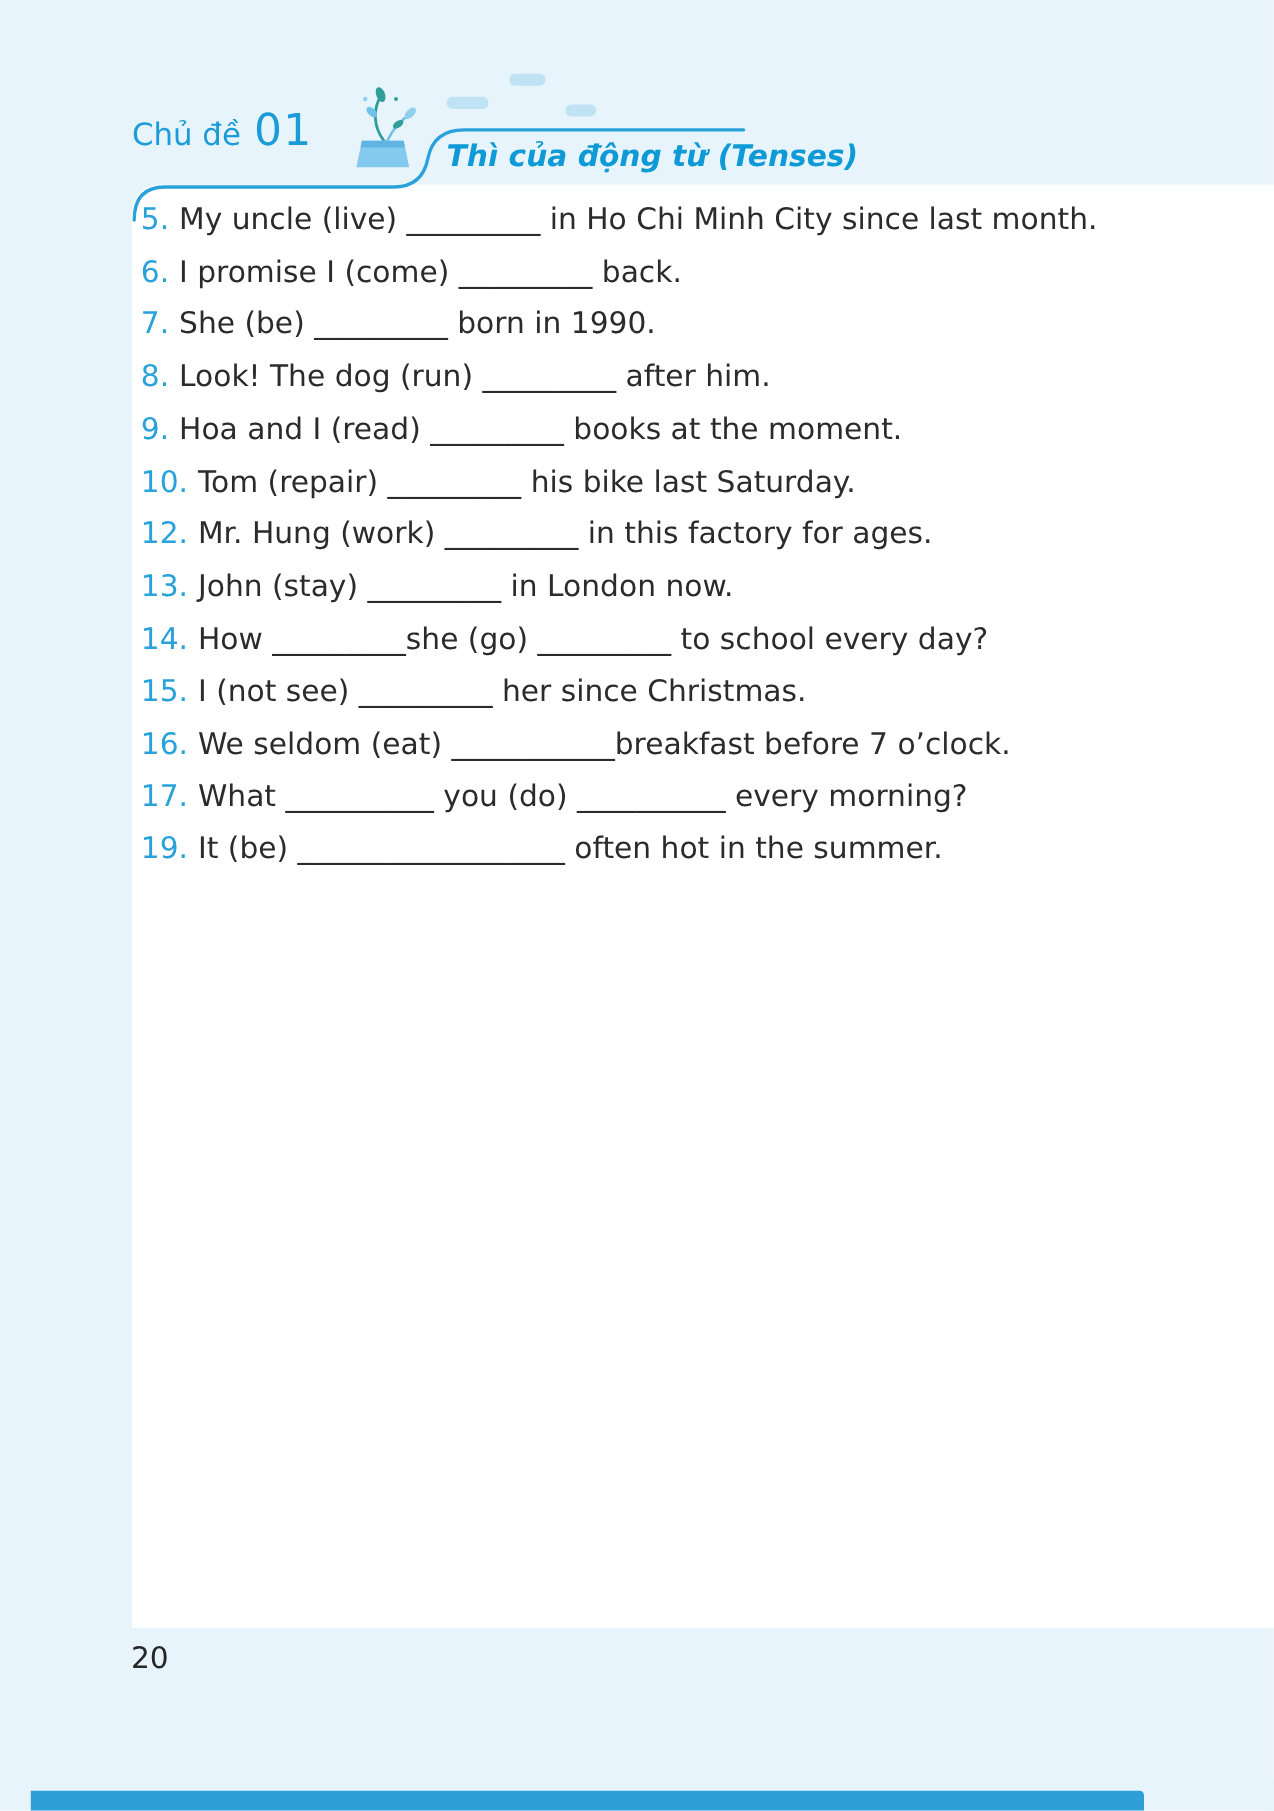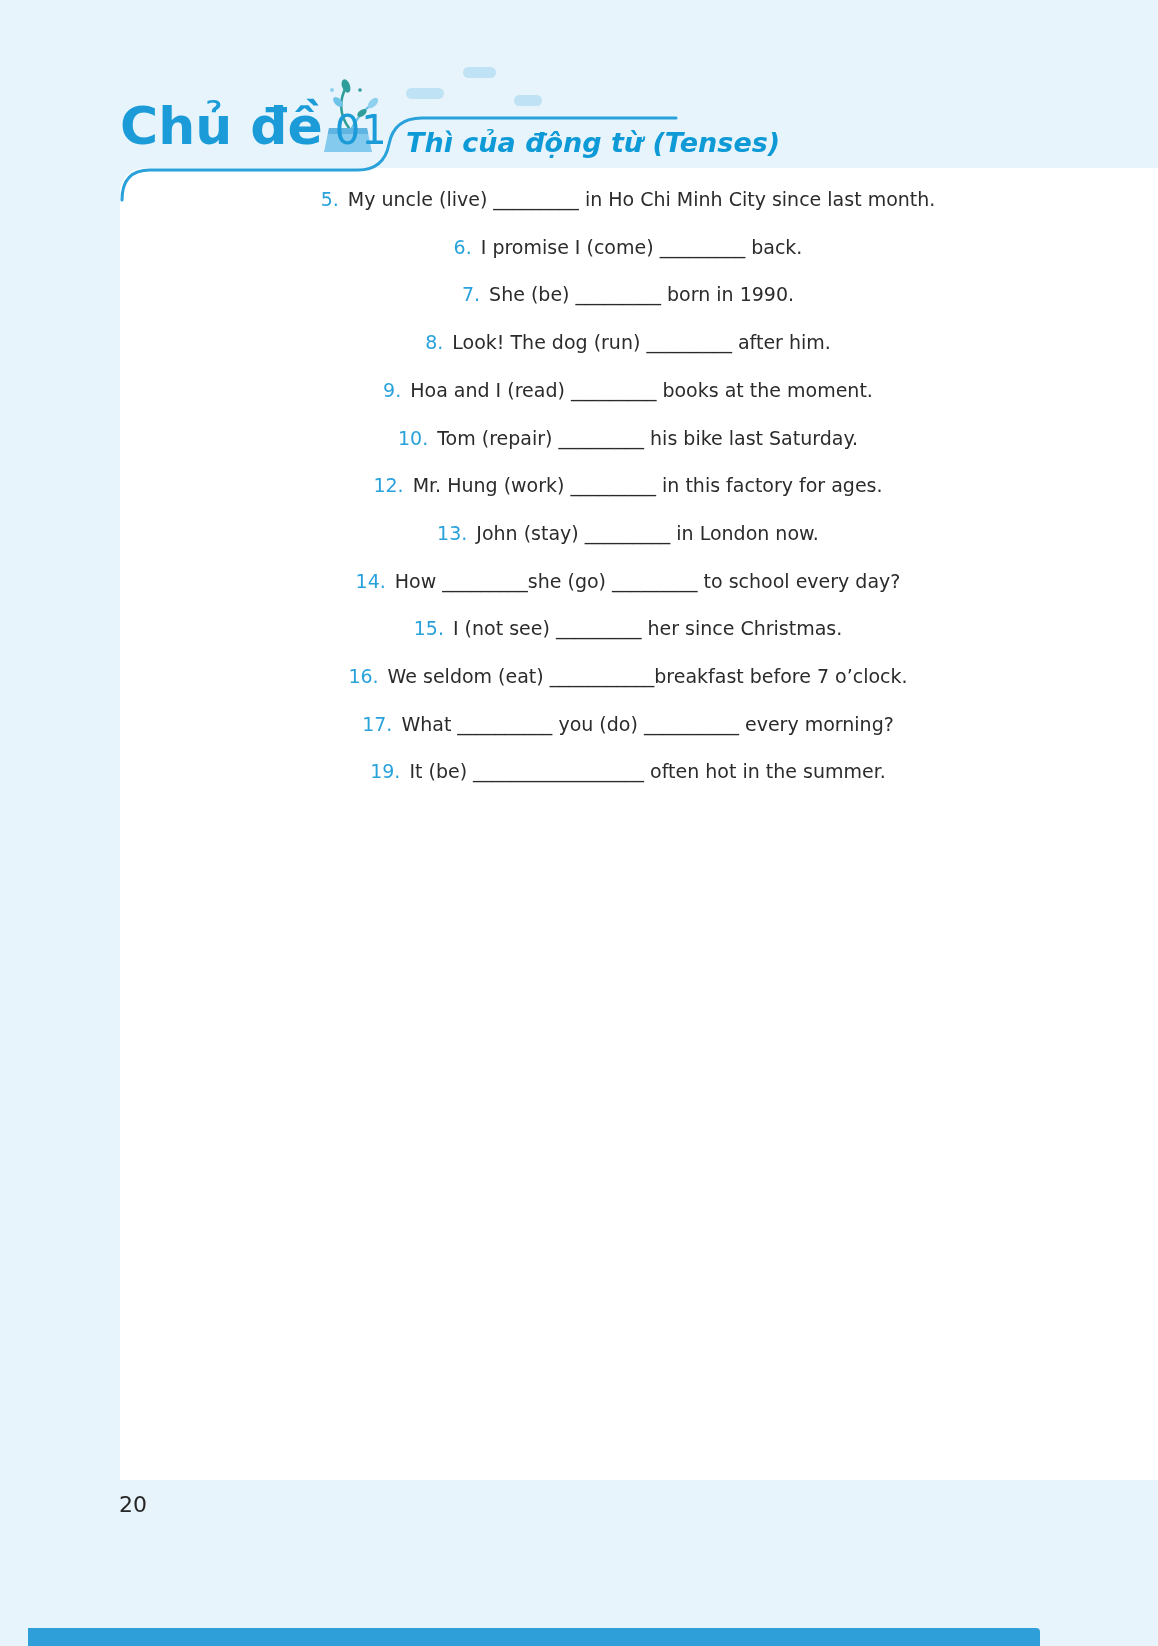--- a/index.html
+++ b/index.html
@@ -20,22 +20,22 @@
   .header-title{
     position:absolute;
     left:120px;top:96px;
     display:flex;
     align-items:baseline;
     gap:12px;
     color:#1b9cd8;
     z-index:3;
   }
   .topic-label{
-    font-size:52px;
-    font-weight:bold;
+    font-size:28px;
+    font-weight:normal;
   }
   .topic-number{
     font-size:40px;
     font-weight:normal;
     letter-spacing:1px;
   }
   .tab-title{
     position:absolute;
     left:406px;top:127px;
     font-size:27px;
@@ -64,34 +64,33 @@
   .deco-dash.d1{left:406px;top:88px;width:38px;}
   .deco-dash.d2{left:463px;top:67px;width:33px;}
   .deco-dash.d3{left:514px;top:95px;width:28px;}
   .exercise-list{
     position:absolute;
     left:128px;top:176px;
     width:1000px;
     z-index:3;
   }
   .exercise-item{
-    font-size:19px;
+    font-size:27px;
     line-height:47.7px;
     color:#2b2b2b;
     white-space:nowrap;
-    text-align:center;
   }
   .exercise-number{
     color:#29a2db;
     margin-right:9px;
   }
   .page-number{
     position:absolute;
     left:119px;top:1492px;
-    font-size:22px;
+    font-size:27px;
     color:#262626;
   }
   .bottom-bar{
     position:absolute;
     left:28px;bottom:0;
     width:1012px;height:18px;
     background:#2f9fd9;
     border-radius:0 4px 0 0;
   }
 </style>

